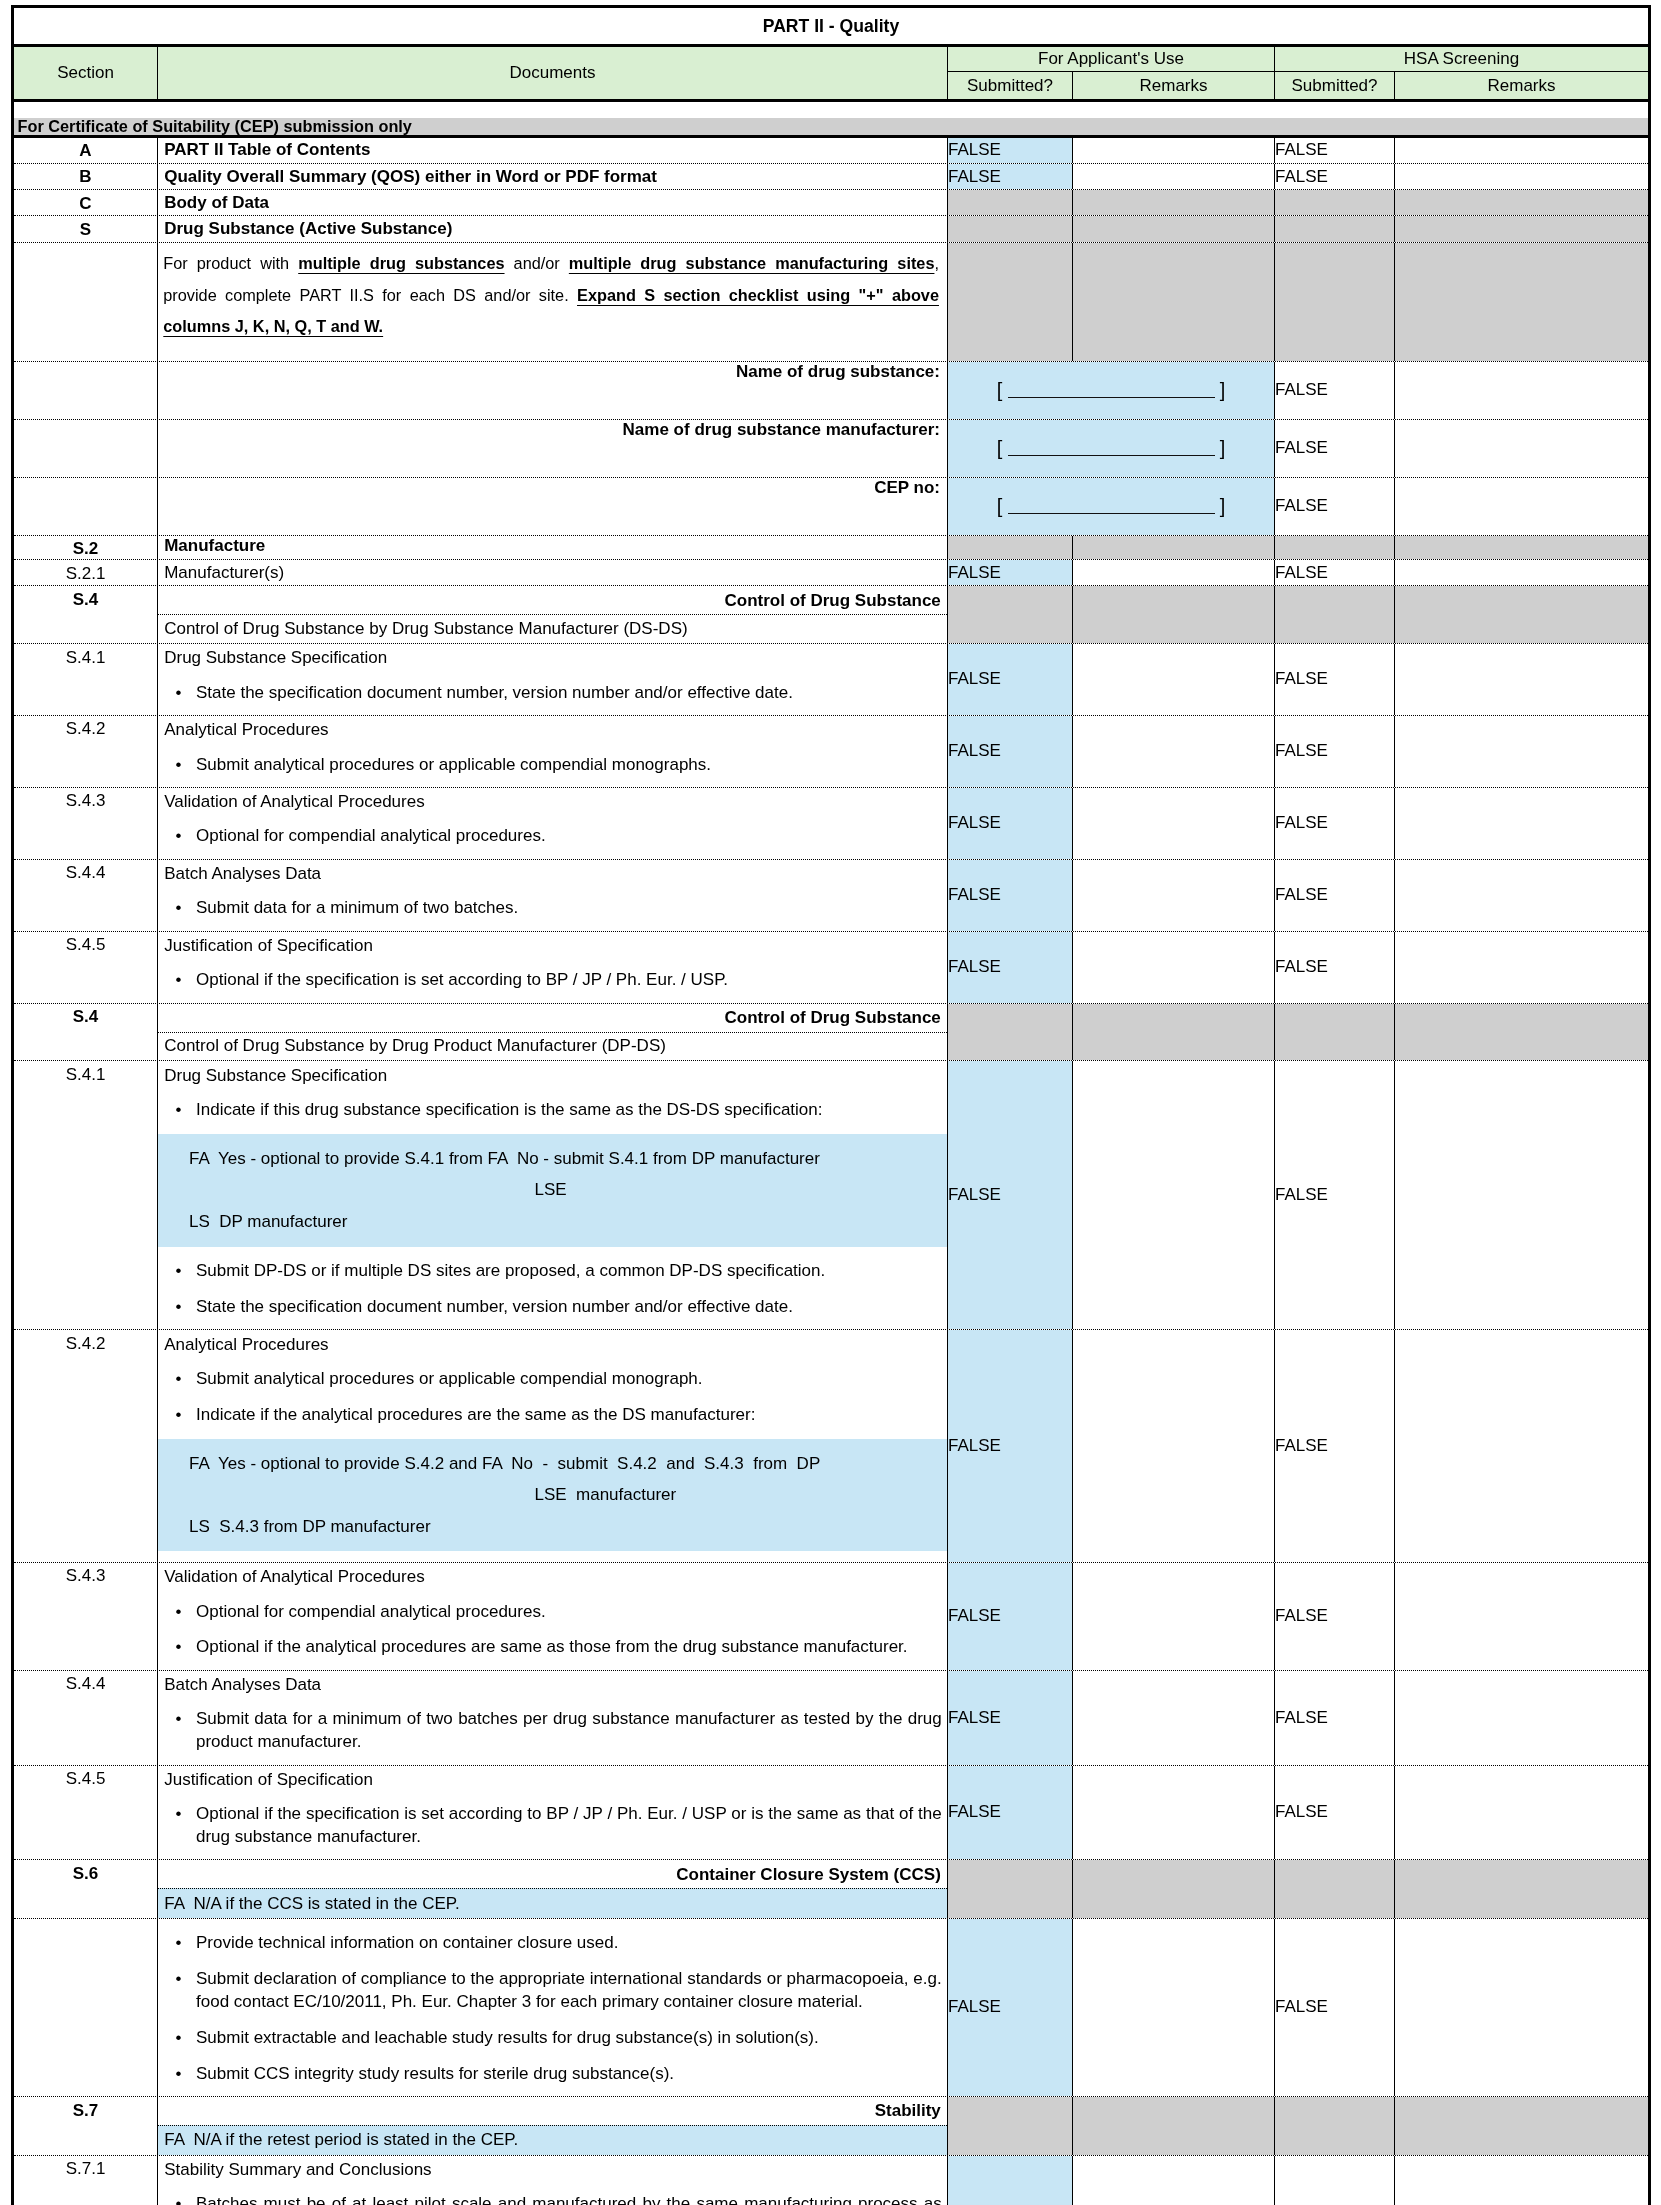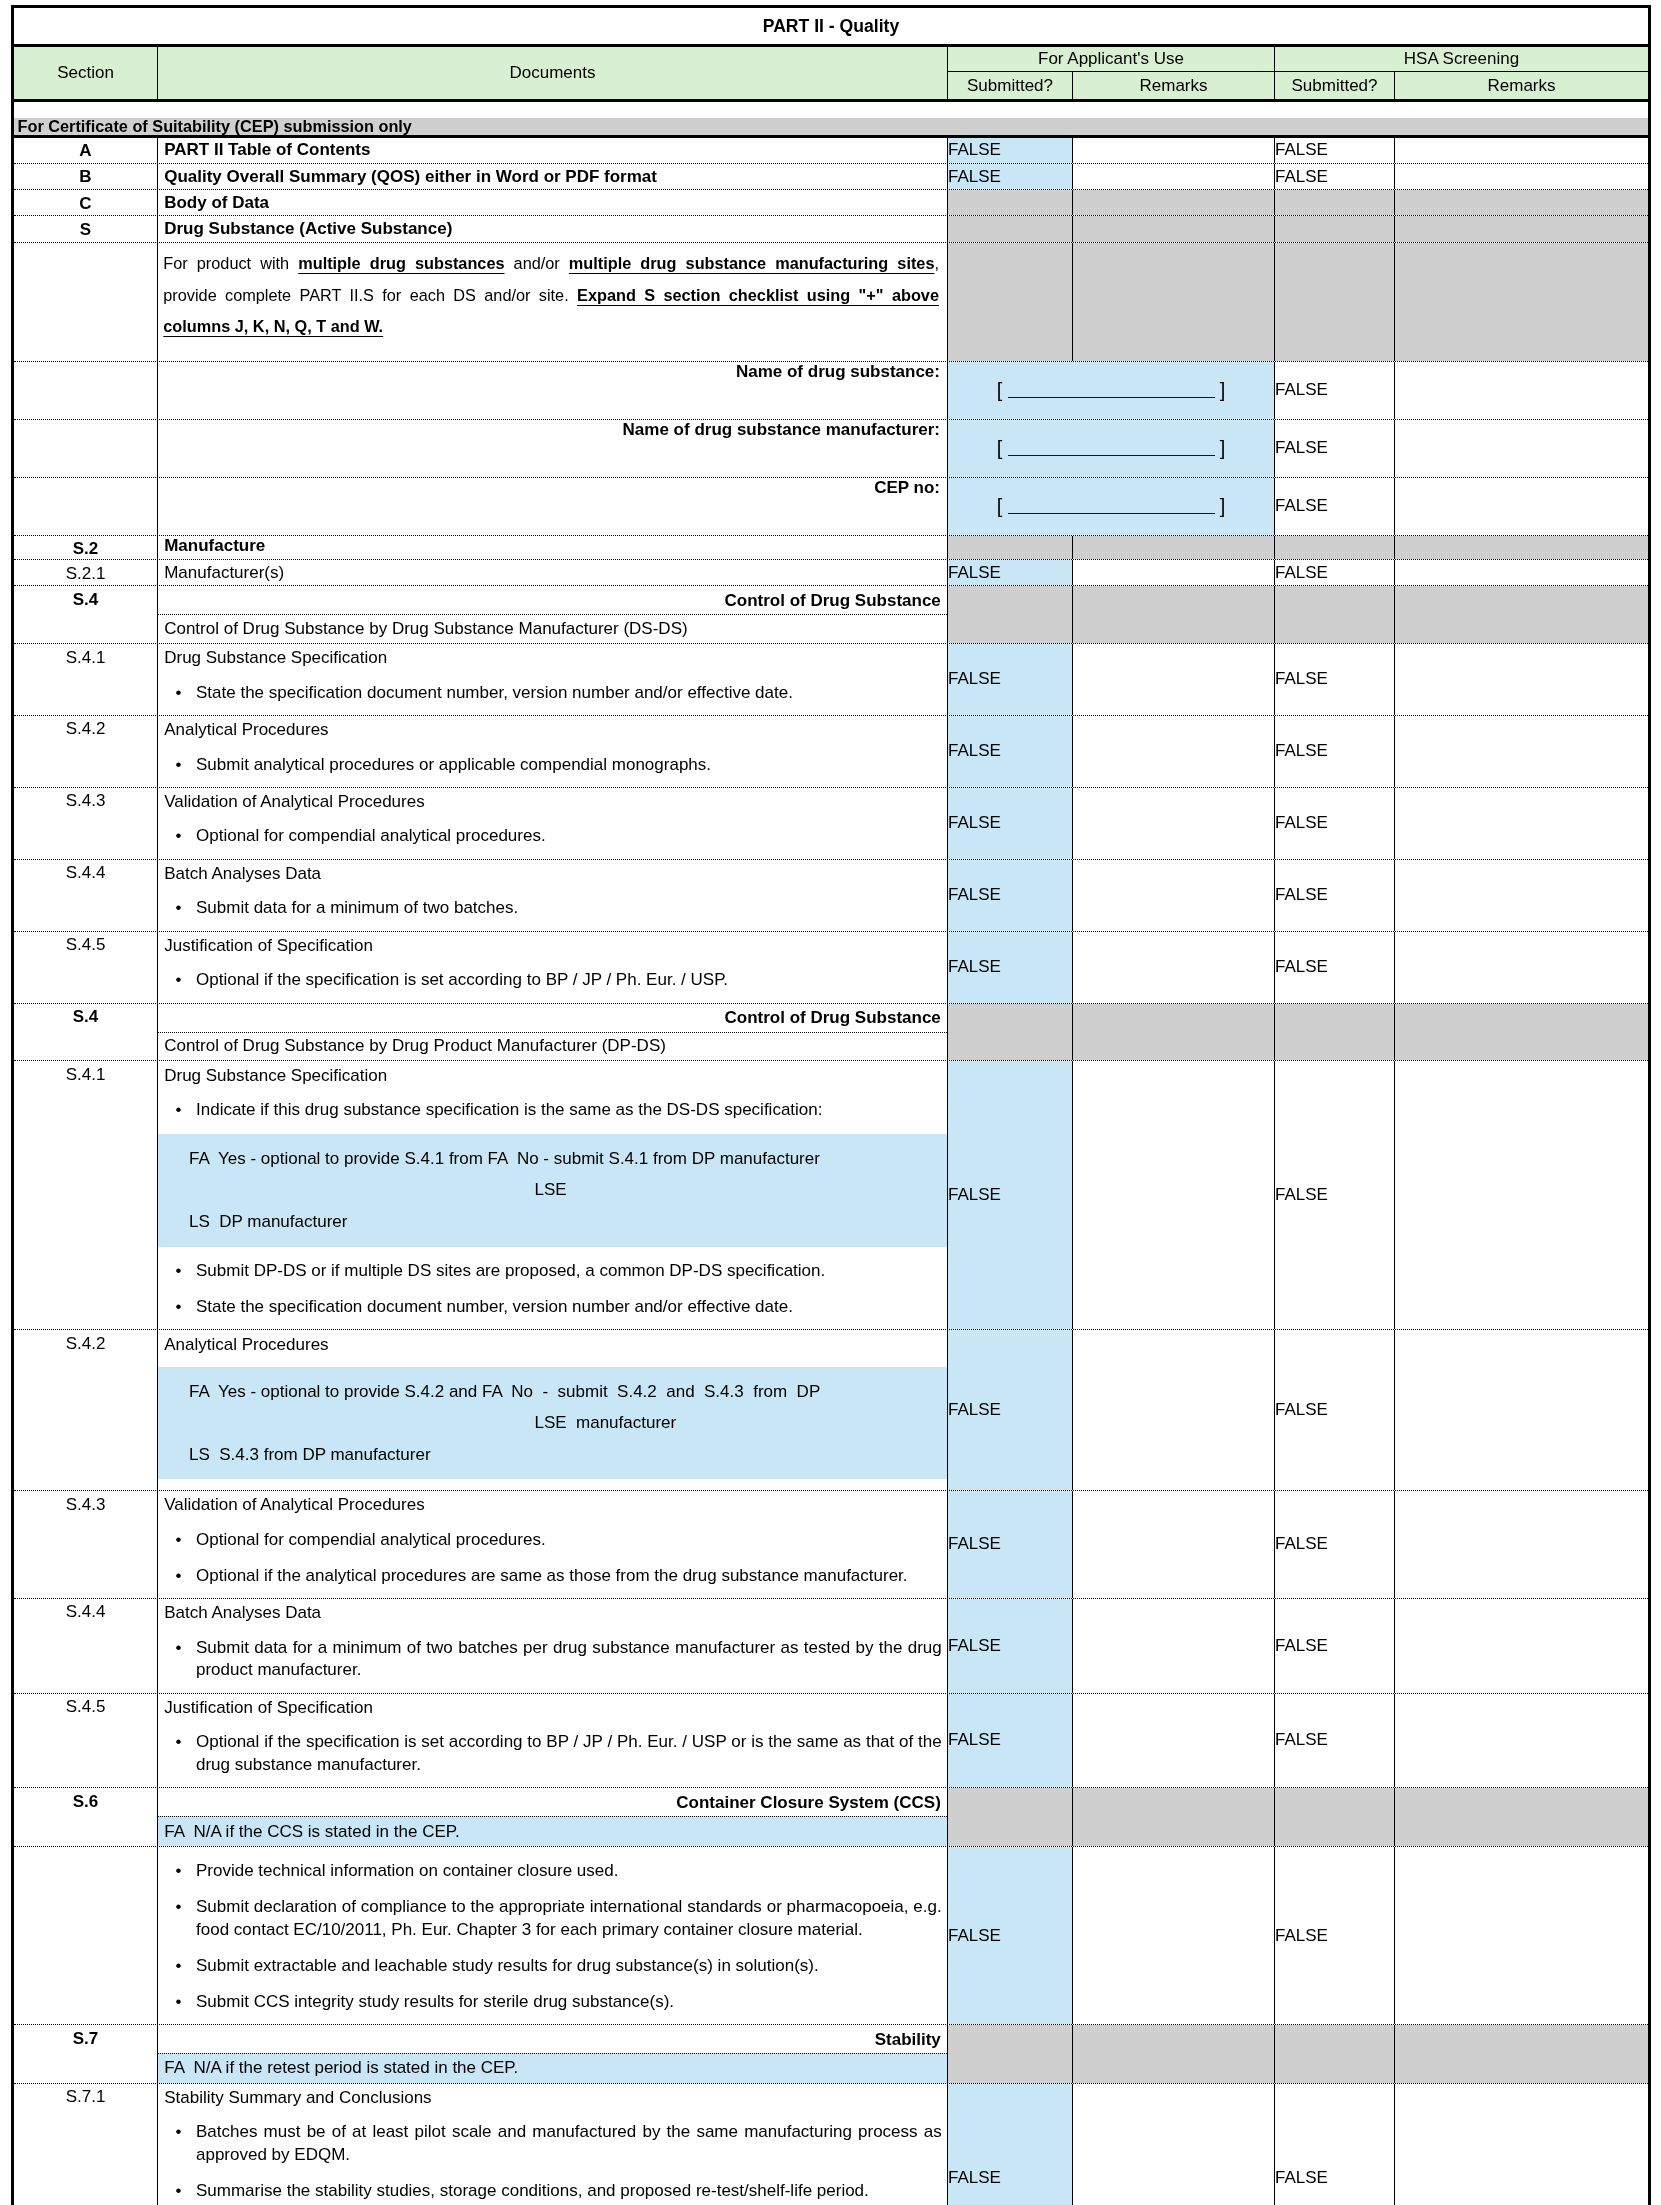--- a/index.html
+++ b/index.html
@@ -360,20 +360,22 @@
           <div class="cell"></div>
           <div class="cell subcell">
             <span>FALSE</span>
           </div>
           <div class="cell lastcol"></div>
         </div>
         <div class="row grid ">
           <div class="cell sec">S.4.2</div>
           <div class="cell doc itemdoc">
             <div class="doc-title">Analytical Procedures</div>
+            <div class="bullet">Submit analytical procedures or applicable compendial monograph.</div>
+            <div class="bullet">Indicate if the analytical procedures are the same as the DS manufacturer:</div>
             <div class="bluebox"><div class="l1">FA  Yes - optional to provide S.4.2 and FA  No  -  submit  S.4.2  and  S.4.3  from  DP</div><div class="l2"><span class="l2l">LS  S.4.3 from DP manufacturer</span><span class="l2r">LSE  manufacturer</span></div></div>
           </div>
           <div class="cell subcell appblue">
             <span>FALSE</span>
           </div>
           <div class="cell"></div>
           <div class="cell subcell">
             <span>FALSE</span>
           </div>
           <div class="cell lastcol"></div>

